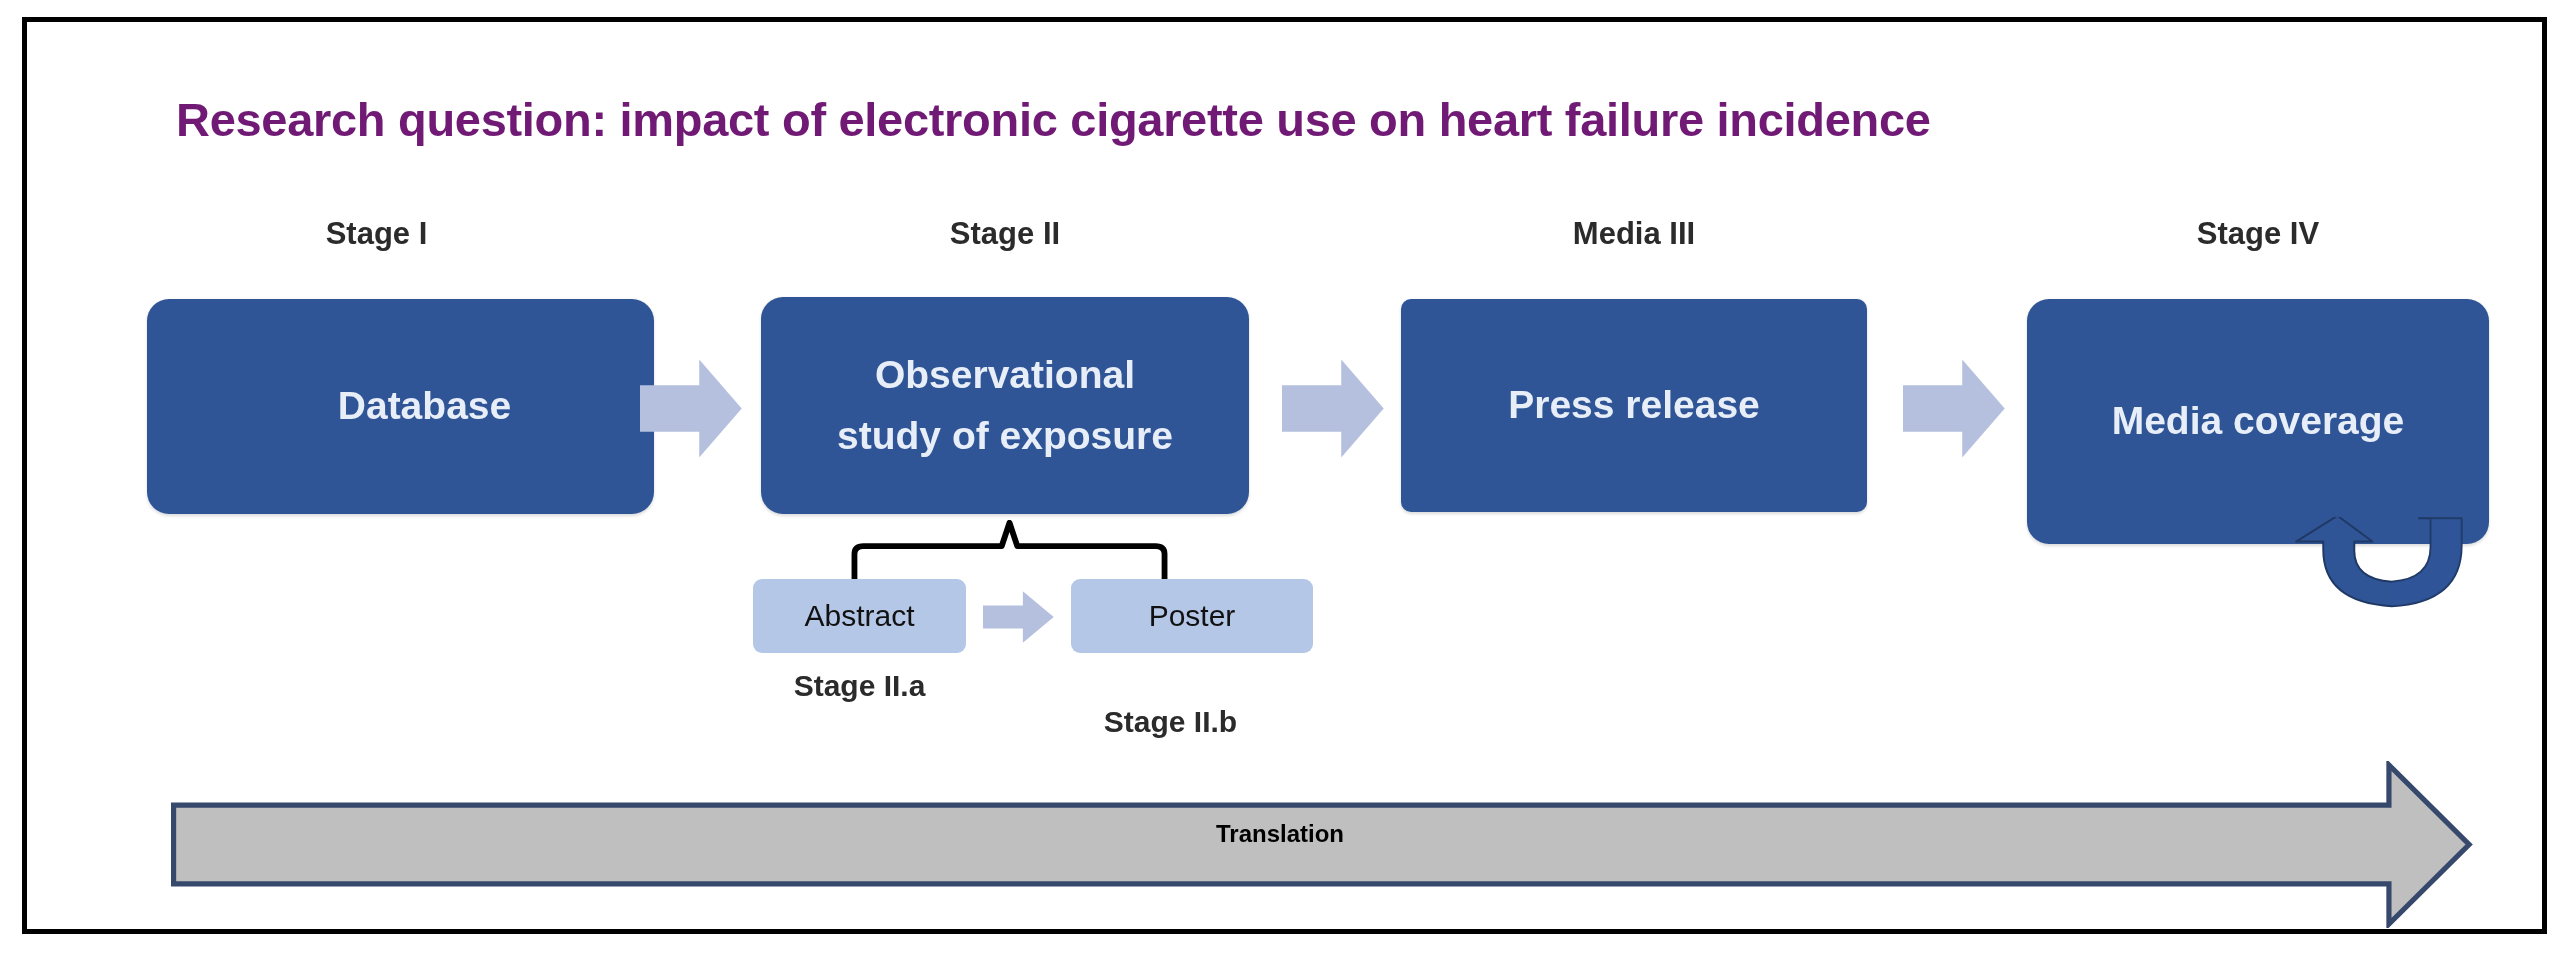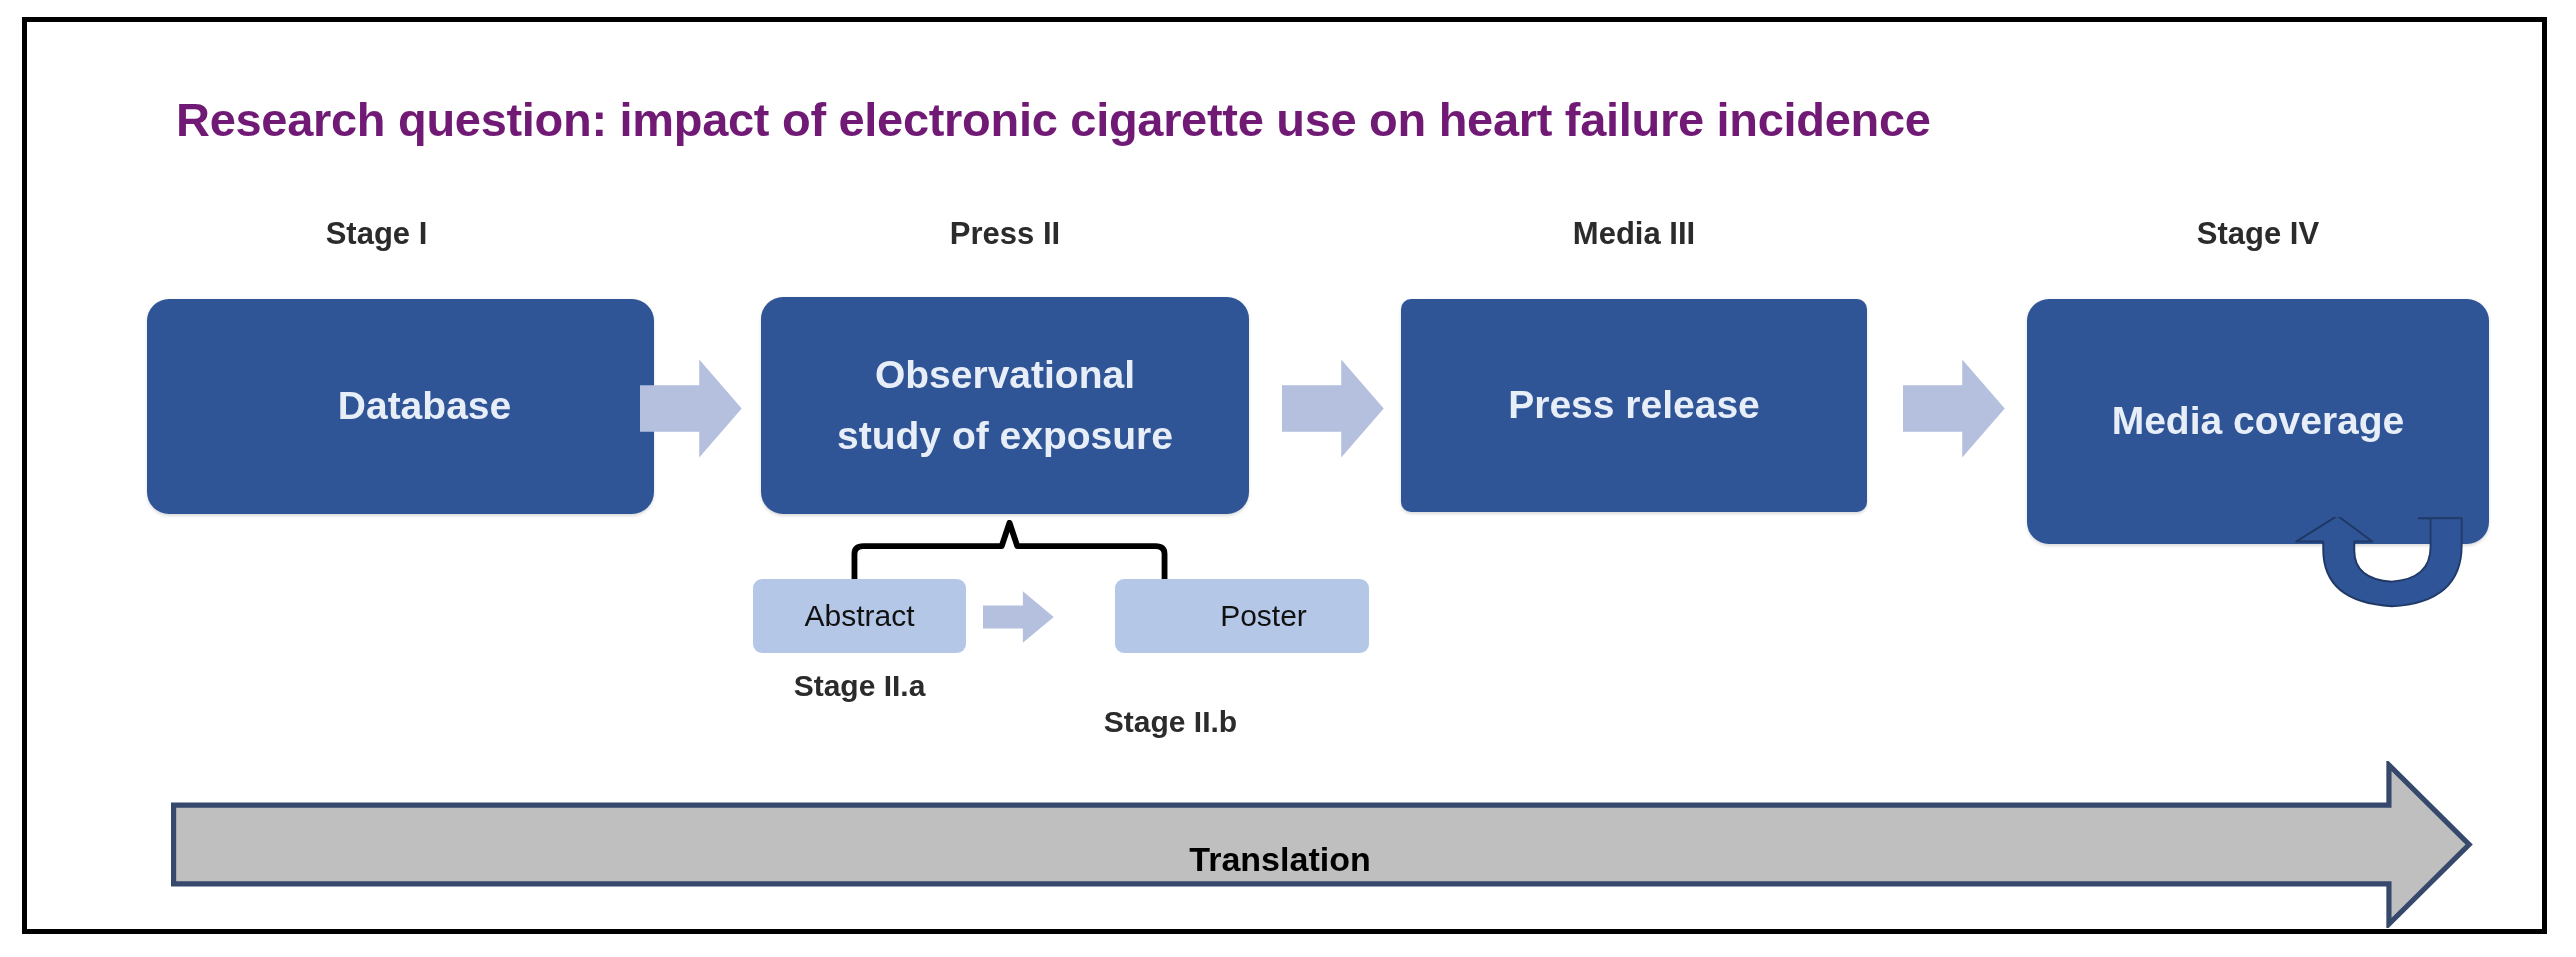--- a/index.html
+++ b/index.html
@@ -102,39 +102,39 @@
     position: absolute;
     left: 144px;
     top: 739px;
     width: 2302px;
     height: 167px;
   }
   #translation-arrow svg { display: block; }
   #translation-label {
     position: absolute;
     left: 144px;
-    top: 818px;
+    top: 798px;
     width: 2218px;
     text-align: center;
-    font-size: 34px;
+    font-size: 24px;
     font-weight: bold;
     color: #000000;
     white-space: nowrap;
   }
 </style>
 </head>
 <body>
 
 <div id="diagram-frame">
 
   <div id="page-title">Research question: impact of electronic cigarette use on heart failure incidence</div>
 
   <div class="stage-label" style="left:120px; top:194px; width:459px;">Stage I</div>
 
-  <div class="stage-label" style="left:734px; top:194px; width:488px;">Press II</div>
+  <div class="stage-label" style="left:734px; top:194px; width:488px;">Stage II</div>
 
   <div class="stage-label" style="left:1374px; top:194px; width:466px;">Media III</div>
 
   <div class="stage-label" style="left:1998px; top:194px; width:466px;">Stage IV</div>
 
   <div class="stage-box" style="left:120px; top:277px; width:459px; height:215px;padding-left:48px;">
     <span>Database</span>
   </div>
 
   <div class="block-arrow" style="left:613px; top:335px;">
@@ -163,21 +163,21 @@
   <div class="sub-box" style="left:726px; top:557px; width:213px; height:74px;">
     <span>Abstract</span>
   </div>
 
   <div class="block-arrow" style="left:956px; top:568px;">
     <svg width="72" height="54" viewBox="0 0 112 84">
       <polygon points="0,24 62,24 62,2 110,42 62,82 62,60 0,60" fill="#b4c0de"></polygon>
     </svg>
   </div>
 
-  <div class="sub-box" style="left:1088px; top:557px; width:211px; height:74px;padding-left:43px;">
+  <div class="sub-box" style="left:1044px; top:557px; width:242px; height:74px;">
     <span>Poster</span>
   </div>
 
   <div class="stage-label" style="left:726px; top:647px; width:213px; font-size:30px;">Stage II.a</div>
 
   <div class="stage-label" style="left:1040px; top:647px; width:207px; font-size:30px;margin-top:36px;">Stage II.b</div>
 
   <div class="stage-box" style="left:1374px; top:277px; width:466px; height:213px;border-radius:10px;">
     <span>Press release</span>
   </div>

